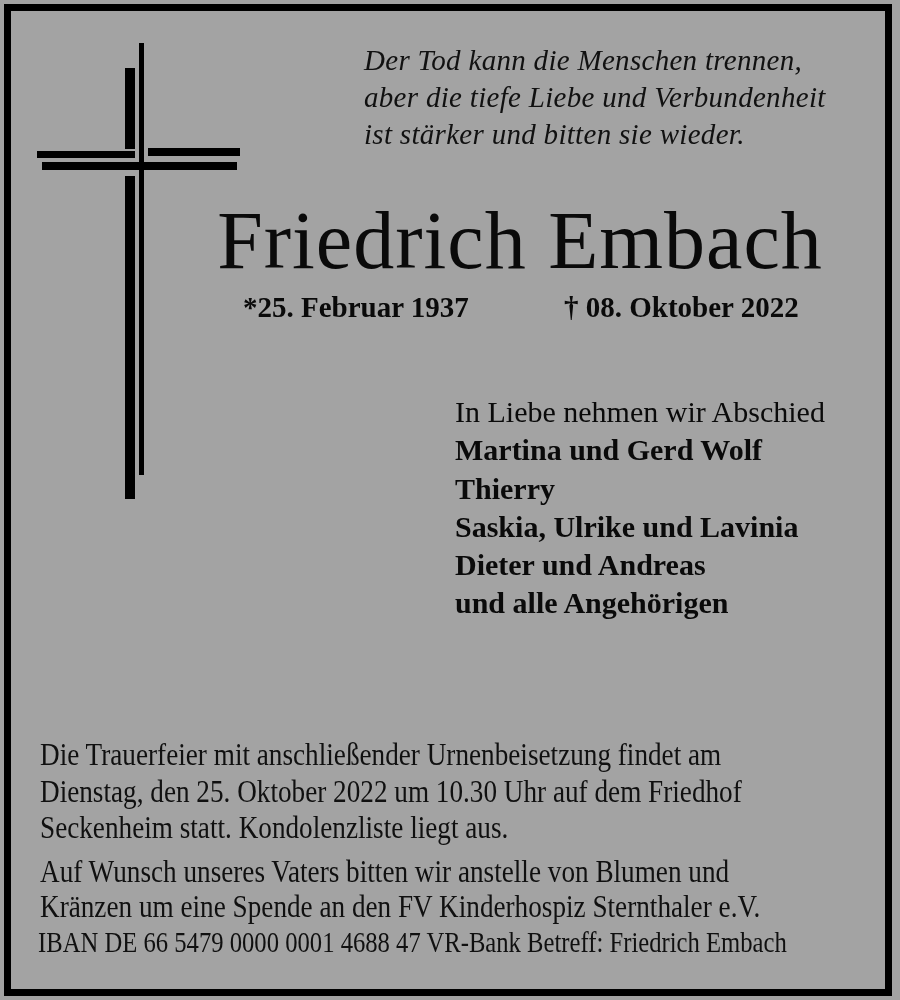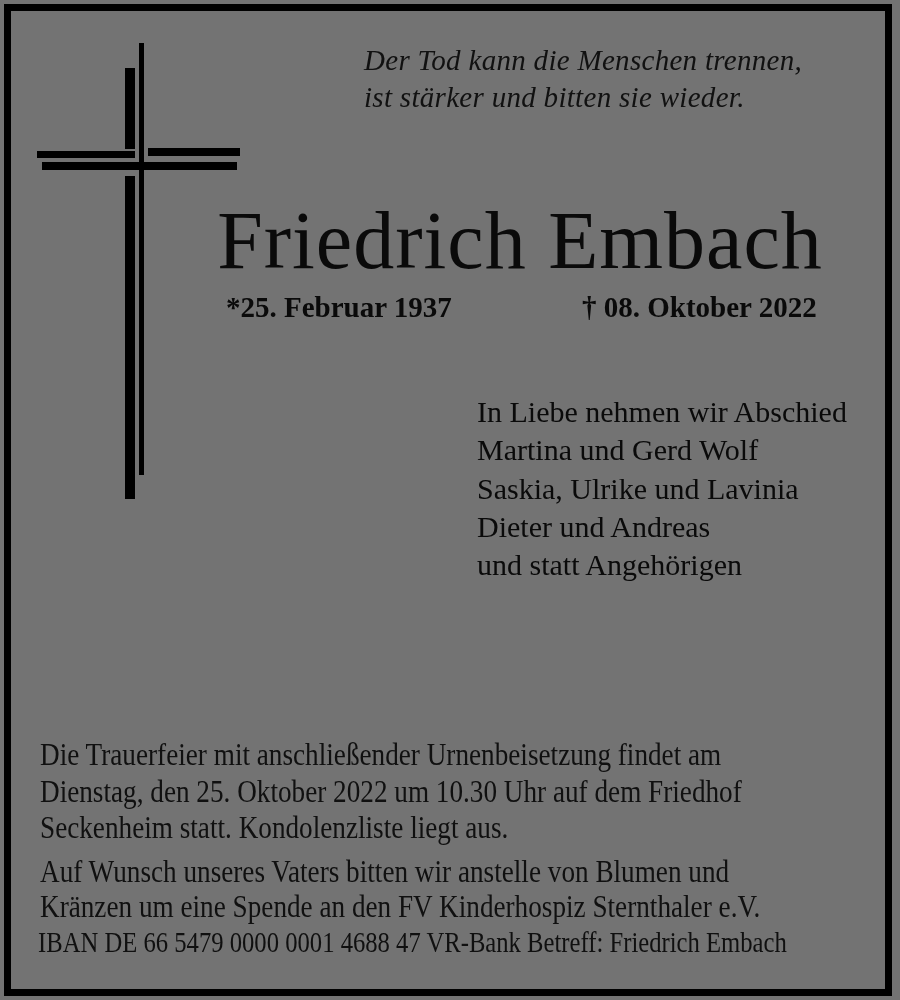--- a/index.html
+++ b/index.html
@@ -3,21 +3,21 @@
 <meta charset="utf-8">
 <style>
   * { margin: 0; padding: 0; box-sizing: border-box; }
   html, body { background: #e8e8e8; }
   body { font-family: "Liberation Serif", serif; }
 
   .page {
     position: relative;
     width: 900px;
     height: 1000px;
-    background: #737373;
+    background: #a3a3a3;
     color: #0a0a0a;
     overflow: hidden;
   }
 
   
   .frame {
     position: absolute;
     left: 4px; top: 4px;
     width: 888px; height: 992px;
     border: 7px solid #000;
@@ -58,32 +58,32 @@
   }
 
   
   .date {
     position: absolute;
     top: 291px;
     font-weight: bold;
     font-size: 29px;
     white-space: nowrap;
   }
-  .birth { left: 226px; }
-  .death { left: 582px; }
+  .birth { left: 243px; }
+  .death { left: 564px; }
 
   
   .family {
     position: absolute;
-    left: 477px; top: 393px;
+    left: 455px; top: 393px;
     font-size: 30px;
     line-height: 38.3px;
     white-space: nowrap;
   }
-  .family .mourner { font-weight: normal; }
+  .family .mourner { font-weight: bold; }
 
   
   .para {
     position: absolute;
     left: 40px;
     font-size: 32px;
     line-height: 36.5px;
     color: #101010;
     white-space: nowrap;
     transform: scaleX(0.85);
@@ -114,34 +114,36 @@
     <div class="cross-bar bar-thin-vertical"></div>
     <div class="cross-bar bar-thick-vertical-top"></div>
     <div class="cross-bar bar-thick-vertical-bot"></div>
     <div class="cross-bar bar-horiz-upper-left"></div>
     <div class="cross-bar bar-horiz-upper-right"></div>
     <div class="cross-bar bar-horiz-lower"></div>
   </div>
 
   <div class="epigraph">
     <div>Der Tod kann die Menschen trennen,</div>
+    <div>aber die tiefe Liebe und Verbundenheit</div>
     <div>ist stärker und bitten sie wieder.</div>
   </div>
 
   <h1 class="name">Friedrich Embach</h1>
 
   <div class="date birth">*25. Februar 1937</div>
   <div class="date death">† 08. Oktober 2022</div>
 
   <div class="family">
     <div class="intro">In Liebe nehmen wir Abschied</div>
     <div class="mourner">Martina und Gerd Wolf</div>
+    <div class="mourner">Thierry</div>
     <div class="mourner">Saskia, Ulrike und Lavinia</div>
     <div class="mourner">Dieter und Andreas</div>
-    <div class="mourner">und statt Angehörigen</div>
+    <div class="mourner">und alle Angehörigen</div>
   </div>
 
   <div class="para para-funeral">
     <div>Die Trauerfeier mit anschließender Urnenbeisetzung findet am</div>
     <div>Dienstag, den 25. Oktober 2022 um 10.30 Uhr auf dem Friedhof</div>
     <div>Seckenheim statt. Kondolenzliste liegt aus.</div>
   </div>
 
   <div class="para para-donation">
     <div>Auf Wunsch unseres Vaters bitten wir anstelle von Blumen und</div>

